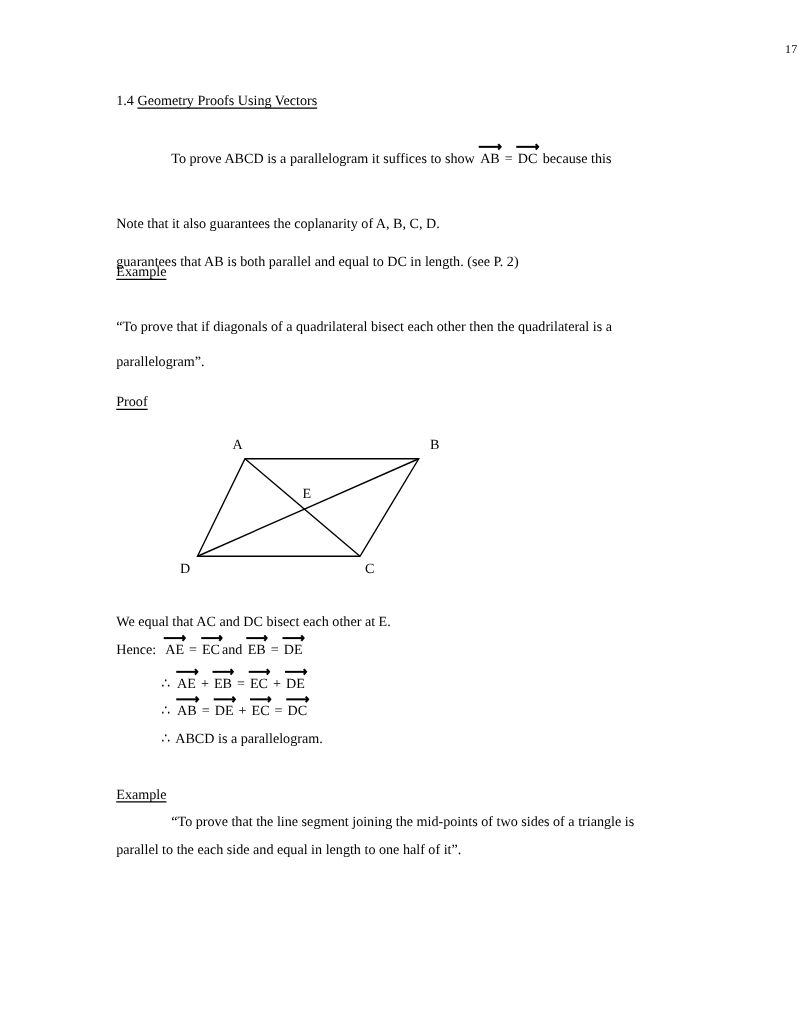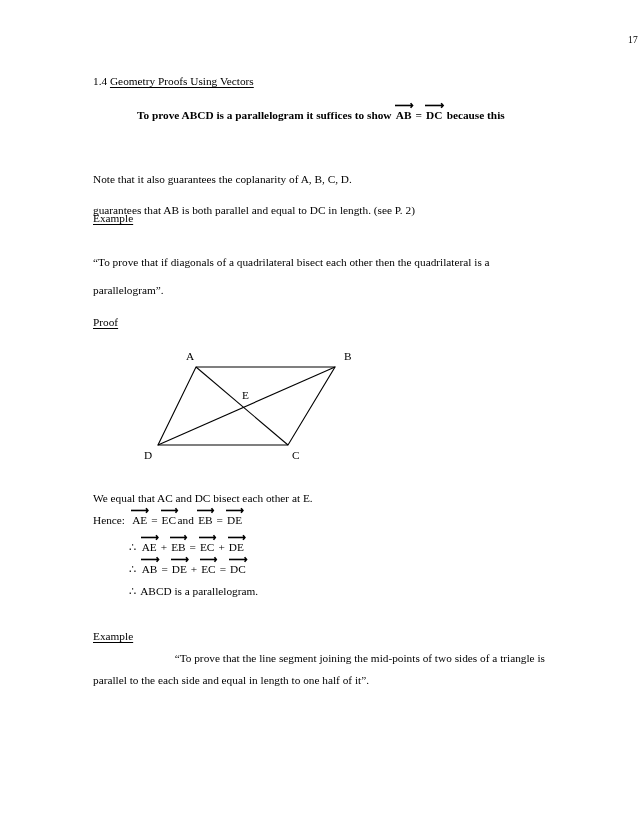--- a/index.html
+++ b/index.html
@@ -101,21 +101,21 @@
 <body>
 
 <div class="page">
 
   <div class="page-number">17</div>
 
   <div class="heading" style="top:72px;">
     <span>1.4</span><span>&nbsp;</span><span class="u">Geometry Proofs Using Vectors</span>
   </div>
 
-  <div class="block" style="top:105px;font-weight:bold;">
+  <div class="block" style="top:117px;">
     <span class="indent"></span><span>To prove ABCD is a parallelogram it suffices to show</span>
     <span class="vec"><span class="arw">
           <svg viewBox="0 0 100 10" preserveAspectRatio="none">
             <line x1="0" y1="7" x2="96" y2="7" stroke="#000" stroke-width="1.6" vector-effect="non-scaling-stroke"></line>
             <polyline points="88,2.5 99,7 88,11.5" fill="none" stroke="#000" stroke-width="1.6" vector-effect="non-scaling-stroke"></polyline>
           </svg>
         </span><span class="lbl">AB</span></span><span class="op">=</span><span class="vec"><span class="arw">
           <svg viewBox="0 0 100 10" preserveAspectRatio="none">
             <line x1="0" y1="7" x2="96" y2="7" stroke="#000" stroke-width="1.6" vector-effect="non-scaling-stroke"></line>
             <polyline points="88,2.5 99,7 88,11.5" fill="none" stroke="#000" stroke-width="1.6" vector-effect="non-scaling-stroke"></polyline>
@@ -224,18 +224,18 @@
           </svg>
         </span><span class="lbl">DC</span></span>
   </div>
 
   <div class="eqline" style="top:581px;">
     <span class="indent-sm"></span><span class="ther">∴</span><span>ABCD is a parallelogram.</span>
   </div>
 
   <div class="heading u" style="top:627px;">Example</div>
 
-  <div class="block" style="top:648px;text-align:right;">
+  <div class="block" style="top:648px;">
     <span class="indent"></span><span>“To prove that the line segment joining the mid-points of two sides of a triangle is</span>
   </div>
   <div class="block" style="top:670px;">parallel to the each side and equal in length to one half of it”.</div>
 
 </div>
 
 </body></html>

